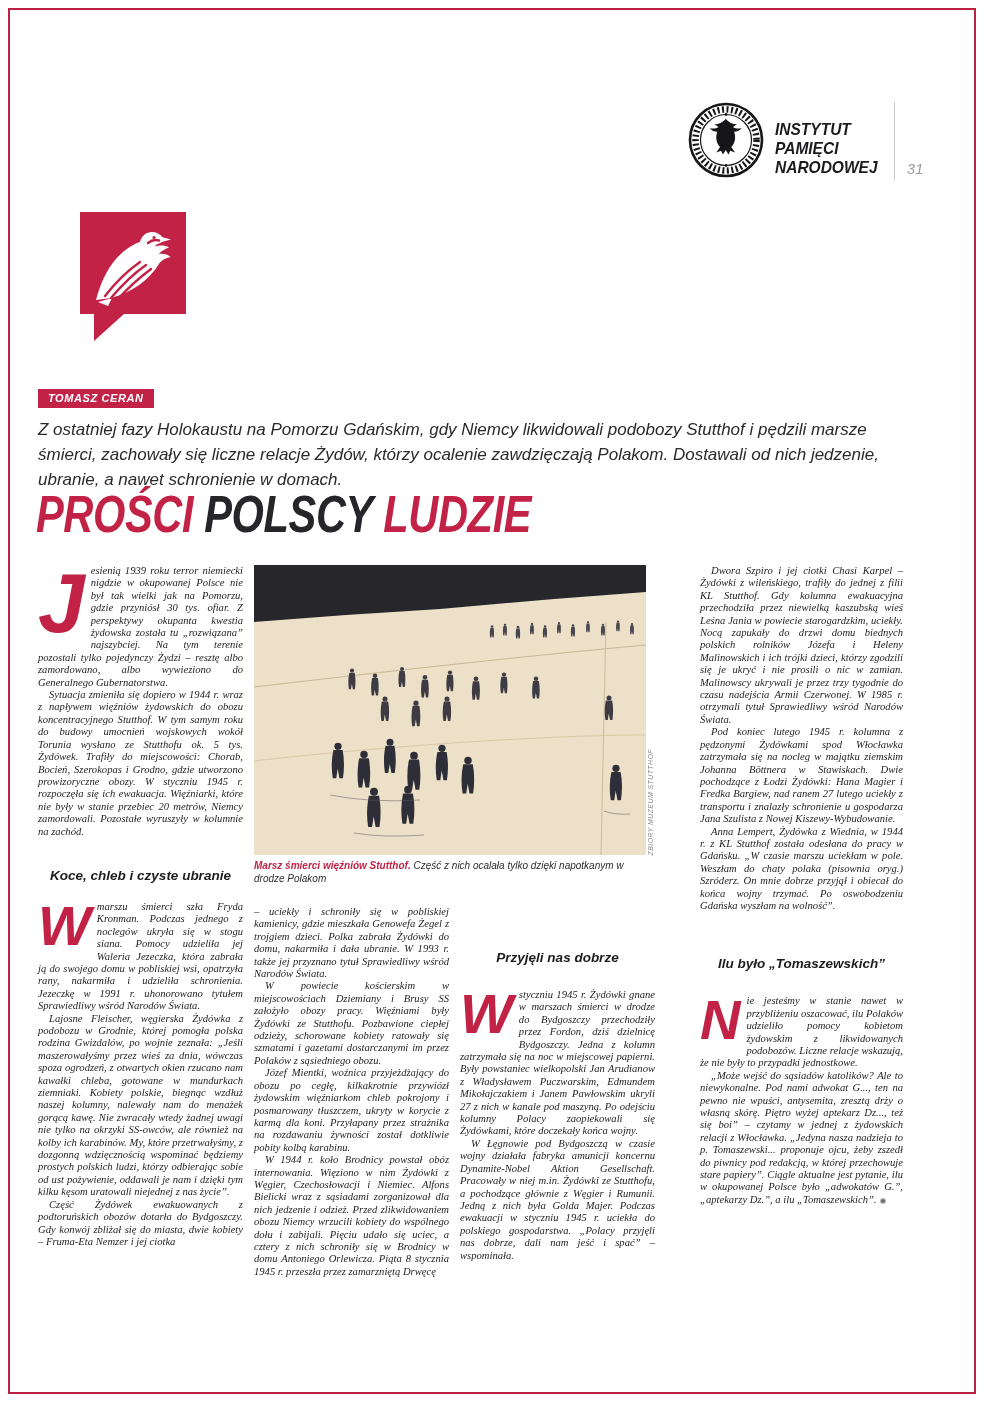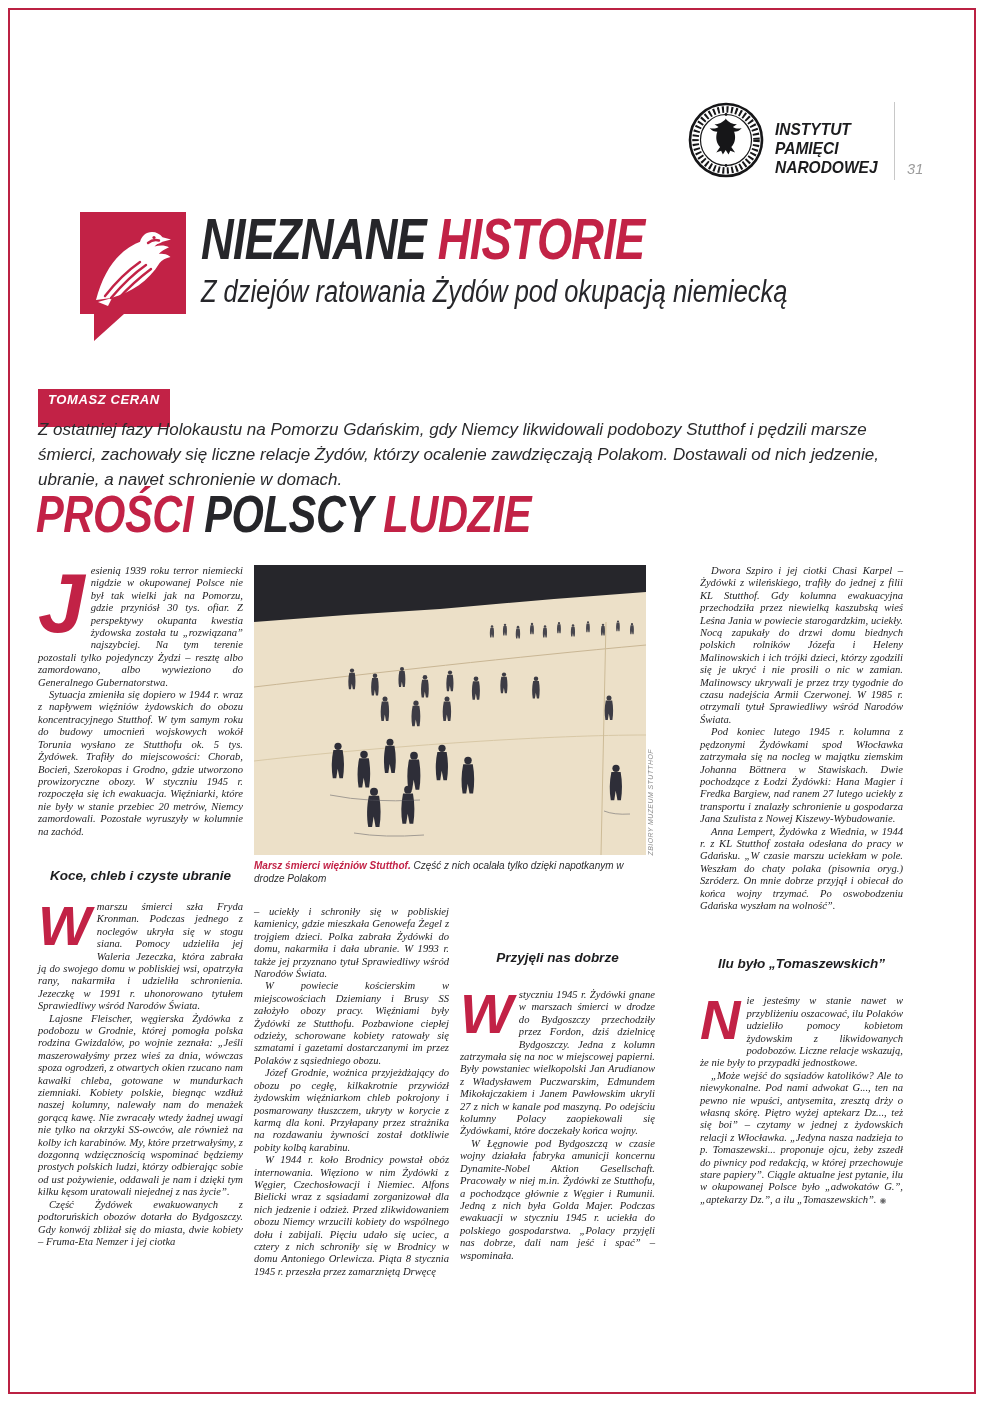--- a/index.html
+++ b/index.html
@@ -28,21 +28,21 @@
   .badge{width:110px;height:132px;flex:none;}
   .hero-text{margin-left:13px;padding-top:0;}
   .hero-title{font-size:58px;font-weight:bold;line-height:58px;letter-spacing:-1px;
       transform:scaleX(.78);transform-origin:left top;white-space:nowrap;color:#26262a;}
   .hero-title .red,.headline .red{color:var(--accent);}
   .hero-sub{margin-top:6px;font-size:31px;line-height:36px;color:#26262a;
       transform:scaleX(.82);transform-origin:left top;white-space:nowrap;}
 
   
   .tag{position:absolute;left:38px;top:389px;background:var(--accent);color:#fff;
-      font-weight:bold;font-size:13px;letter-spacing:.6px;padding:3px 10px 20px;}
+      font-weight:bold;font-size:11px;letter-spacing:.6px;padding:3px 10px 4px;}
   .lead{position:absolute;left:38px;top:417px;width:888px;font-size:17px;line-height:25px;color:#2a2a2c;}
   .headline{position:absolute;left:36px;top:487px;font-size:52px;font-weight:bold;line-height:54px;
       letter-spacing:-.5px;transform:scaleX(.8);transform-origin:left top;white-space:nowrap;color:#26262a;}
 
   
   .body{position:absolute;left:38px;top:565px;width:832px;display:flex;}
   .col1{width:205px;margin-right:11px;flex:none;}
   .mid{width:401px;flex:none;}
   .col4{width:203px;flex:none;margin-left:45px;}
   .at p{margin:0;font-family:"Liberation Serif","DejaVu Serif",serif;font-size:10.6px;
@@ -108,24 +108,20 @@
         <path d="M20,92 L34,88 L30,96 Z"></path>
       </g>
       <g stroke="#c22246" stroke-width="2.4" fill="none" stroke-linecap="round">
         <path d="M27,86 C38,72 49,61 62,52"></path>
         <path d="M33,88 C44,75 55,64 68,55"></path>
         <path d="M40,89 C50,78 61,68 73,59"></path>
         <path d="M70,33 C73,30.5 77,29.5 81,30.5"></path>
       </g>
       <circle cx="76" cy="27.5" r="1.6" fill="#c22246"></circle>
     </svg>
-    <div class="hero-text">
-      <div class="hero-title"><span>NIEZNANE </span><span class="red">HISTORIE</span></div>
-      <div class="hero-sub"><span>Z dziejów </span><span class="red">ratowania Żydów</span><span> pod okupacją niemiecką</span></div>
-    </div>
   </div>
 
   <div class="tag">TOMASZ CERAN</div>
   <div class="lead">Z ostatniej fazy Holokaustu na Pomorzu Gdańskim, gdy Niemcy likwidowali podobozy Stutthof i pędzili marsze śmierci, zachowały się liczne relacje Żydów, którzy ocalenie zawdzięczają Polakom. Dostawali od nich jedzenie, ubranie, a nawet schronienie w domach.</div>
   <div class="headline"><span class="red">PROŚCI</span><span> POLSCY </span><span class="red">LUDZIE</span></div>
 
   <div class="body at">
 
     <div class="col1">
       <p><span class="dc dc-j">J</span><span>esienią 1939 roku terror niemiecki nigdzie w okupowanej Polsce nie był tak wielki jak na Pomorzu, gdzie przyniósł 30 tys. ofiar. Z perspektywy okupanta kwestia żydowska została tu „rozwiązana” najszybciej. Na tym terenie pozostali tylko pojedynczy Żydzi – resztę albo zamordowano, albo wywieziono do Generalnego Gubernatorstwa.</span></p>
@@ -197,21 +193,21 @@
         </svg>
         <div class="credit">ZBIORY MUZEUM STUTTHOF</div>
       </div>
       <div class="caption"><span class="cb">Marsz śmierci więźniów Stutthof.</span><span> Część z nich ocalała tylko dzięki napotkanym w drodze Polakom</span></div>
 
       <div class="inner-cols">
 
         <div class="col2">
           <p>– uciekły i schroniły się w pobliskiej kamienicy, gdzie mieszkała Genowefa Żegel z trojgiem dzieci. Polka zabrała Żydówki do domu, nakarmiła i dała ubranie. W 1993 r. także jej przyznano tytuł Sprawiedliwy wśród Narodów Świata.</p>
           <p class="ind">W powiecie kościerskim w miejscowościach Dziemiany i Brusy SS założyło obozy pracy. Więźniami były Żydówki ze Stutthofu. Pozbawione ciepłej odzieży, schorowane kobiety ratowały się szmatami i gazetami dostarczanymi im przez Polaków z sąsiedniego obozu.</p>
-          <p class="ind">Józef Grodnie, woźnica przyjeżdżający do obozu po cegłę, kilkakrotnie przywiózł żydowskim więźniarkom chleb pokrojony i posmarowany tłuszczem, ukryty w korycie z karmą dla koni. Przyłapany przez strażnika na rozdawaniu żywności został dotkliwie pobity kolbą karabinu.</p>
+          <p class="ind">Józef Mientki, woźnica przyjeżdżający do obozu po cegłę, kilkakrotnie przywiózł żydowskim więźniarkom chleb pokrojony i posmarowany tłuszczem, ukryty w korycie z karmą dla koni. Przyłapany przez strażnika na rozdawaniu żywności został dotkliwie pobity kolbą karabinu.</p>
           <p class="ind">W 1944 r. koło Brodnicy powstał obóz internowania. Więziono w nim Żydówki z Węgier, Czechosłowacji i Niemiec. Alfons Bielicki wraz z sąsiadami zorganizował dla nich jedzenie i odzież. Przed zlikwidowaniem obozu Niemcy wrzucili kobiety do wspólnego dołu i zabijali. Pięciu udało się uciec, a cztery z nich schroniły się w Brodnicy w domu Antoniego Orlewicza. Piąta 8 stycznia 1945 r. przeszła przez zamarzniętą Drwęcę</p>
         </div>
 
         <div class="col3">
           <div class="subhead gap-lg">Przyjęli nas dobrze</div>
           <p><span class="dc dc-w">W</span><span>styczniu 1945 r. Żydówki gnane w marszach śmierci w drodze do Bydgoszczy przechodziły przez Fordon, dziś dzielnicę Bydgoszczy. Jedna z kolumn zatrzymała się na noc w miejscowej papierni. Były powstaniec wielkopolski Jan Arudianow z Władysławem Puczwarskim, Edmundem Mikołajczakiem i Janem Pawłowskim ukryli 27 z nich w kanale pod maszyną. Po odejściu kolumny Polacy zaopiekowali się Żydówkami, które doczekały końca wojny.</span></p>
           <p class="ind">W Łęgnowie pod Bydgoszczą w czasie wojny działała fabryka amunicji koncernu Dynamite-Nobel Aktion Gesellschaft. Pracowały w niej m.in. Żydówki ze Stutthofu, a pochodzące głównie z Węgier i Rumunii. Jedną z nich była Golda Majer. Podczas ewakuacji w styczniu 1945 r. uciekła do polskiego gospodarstwa. „Polacy przyjęli nas dobrze, dali nam jeść i spać” – wspominała.</p>
         </div>
       </div>
     </div>

